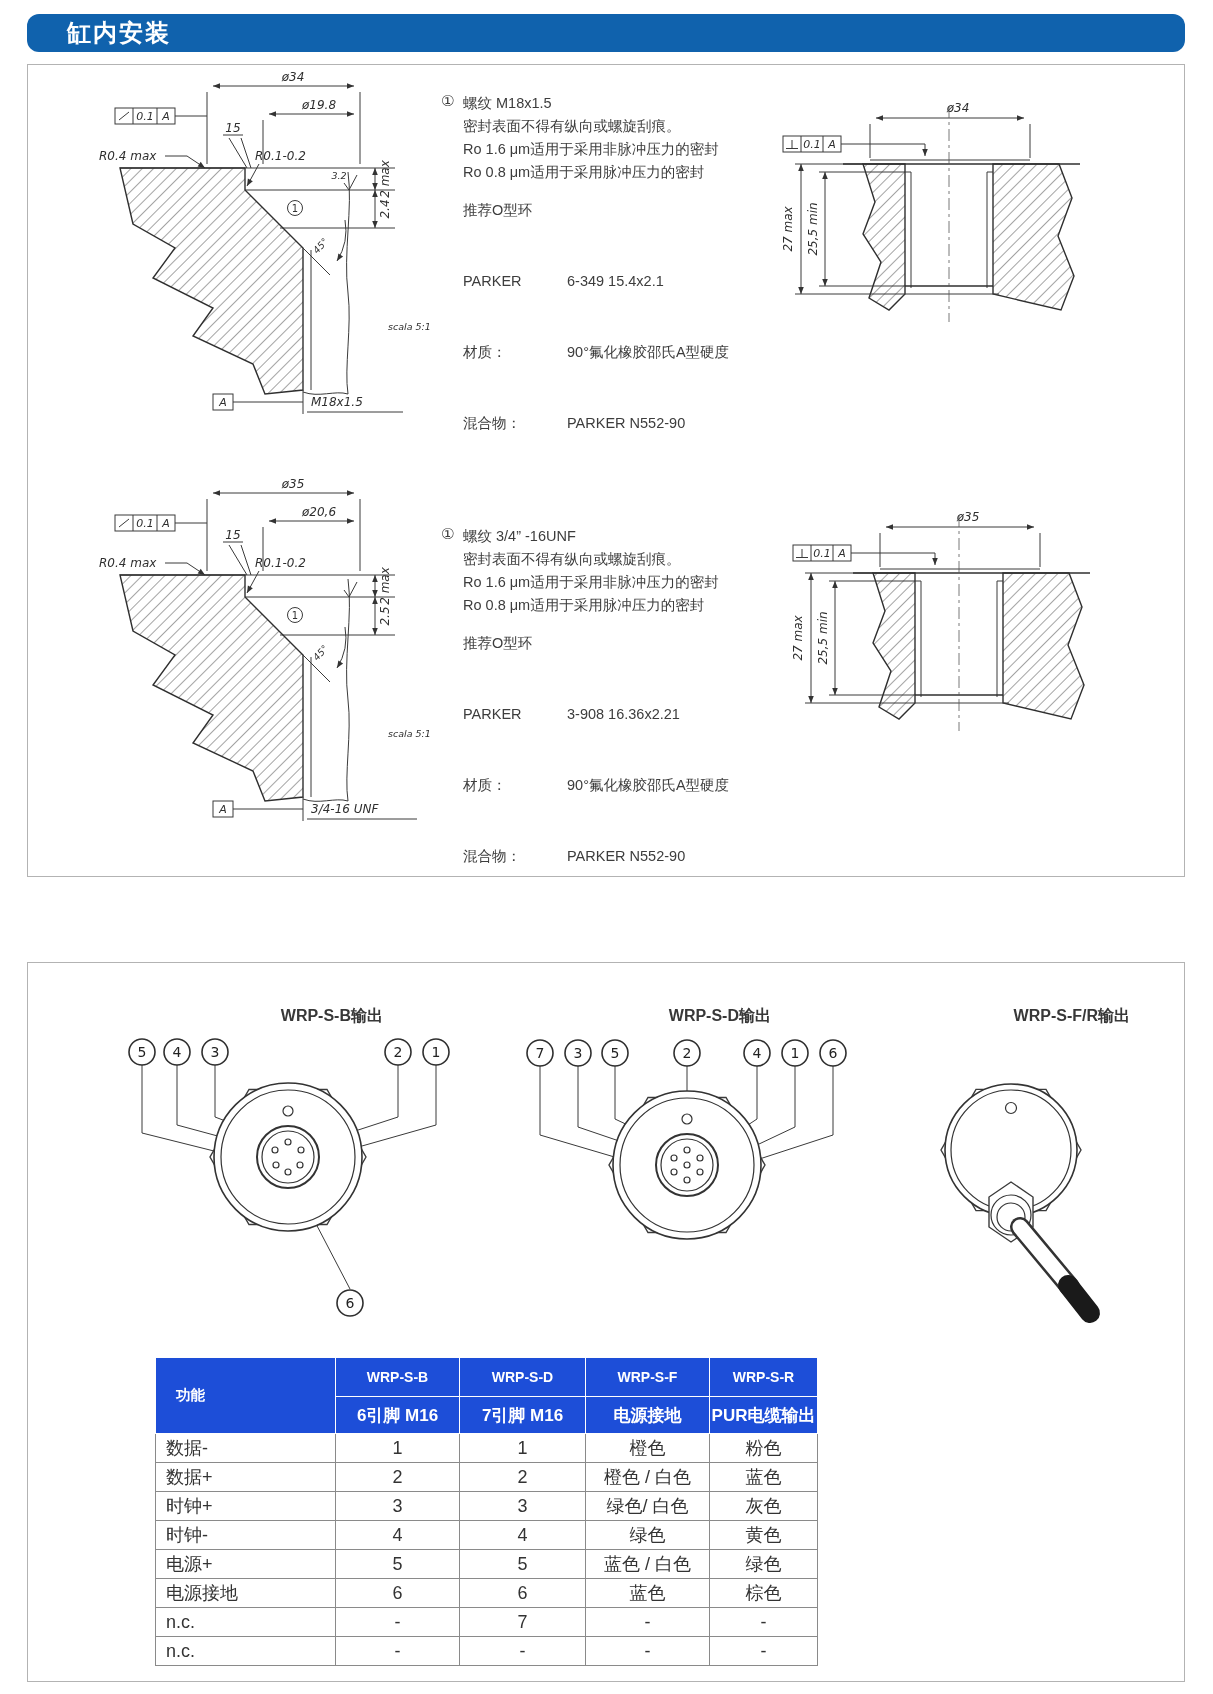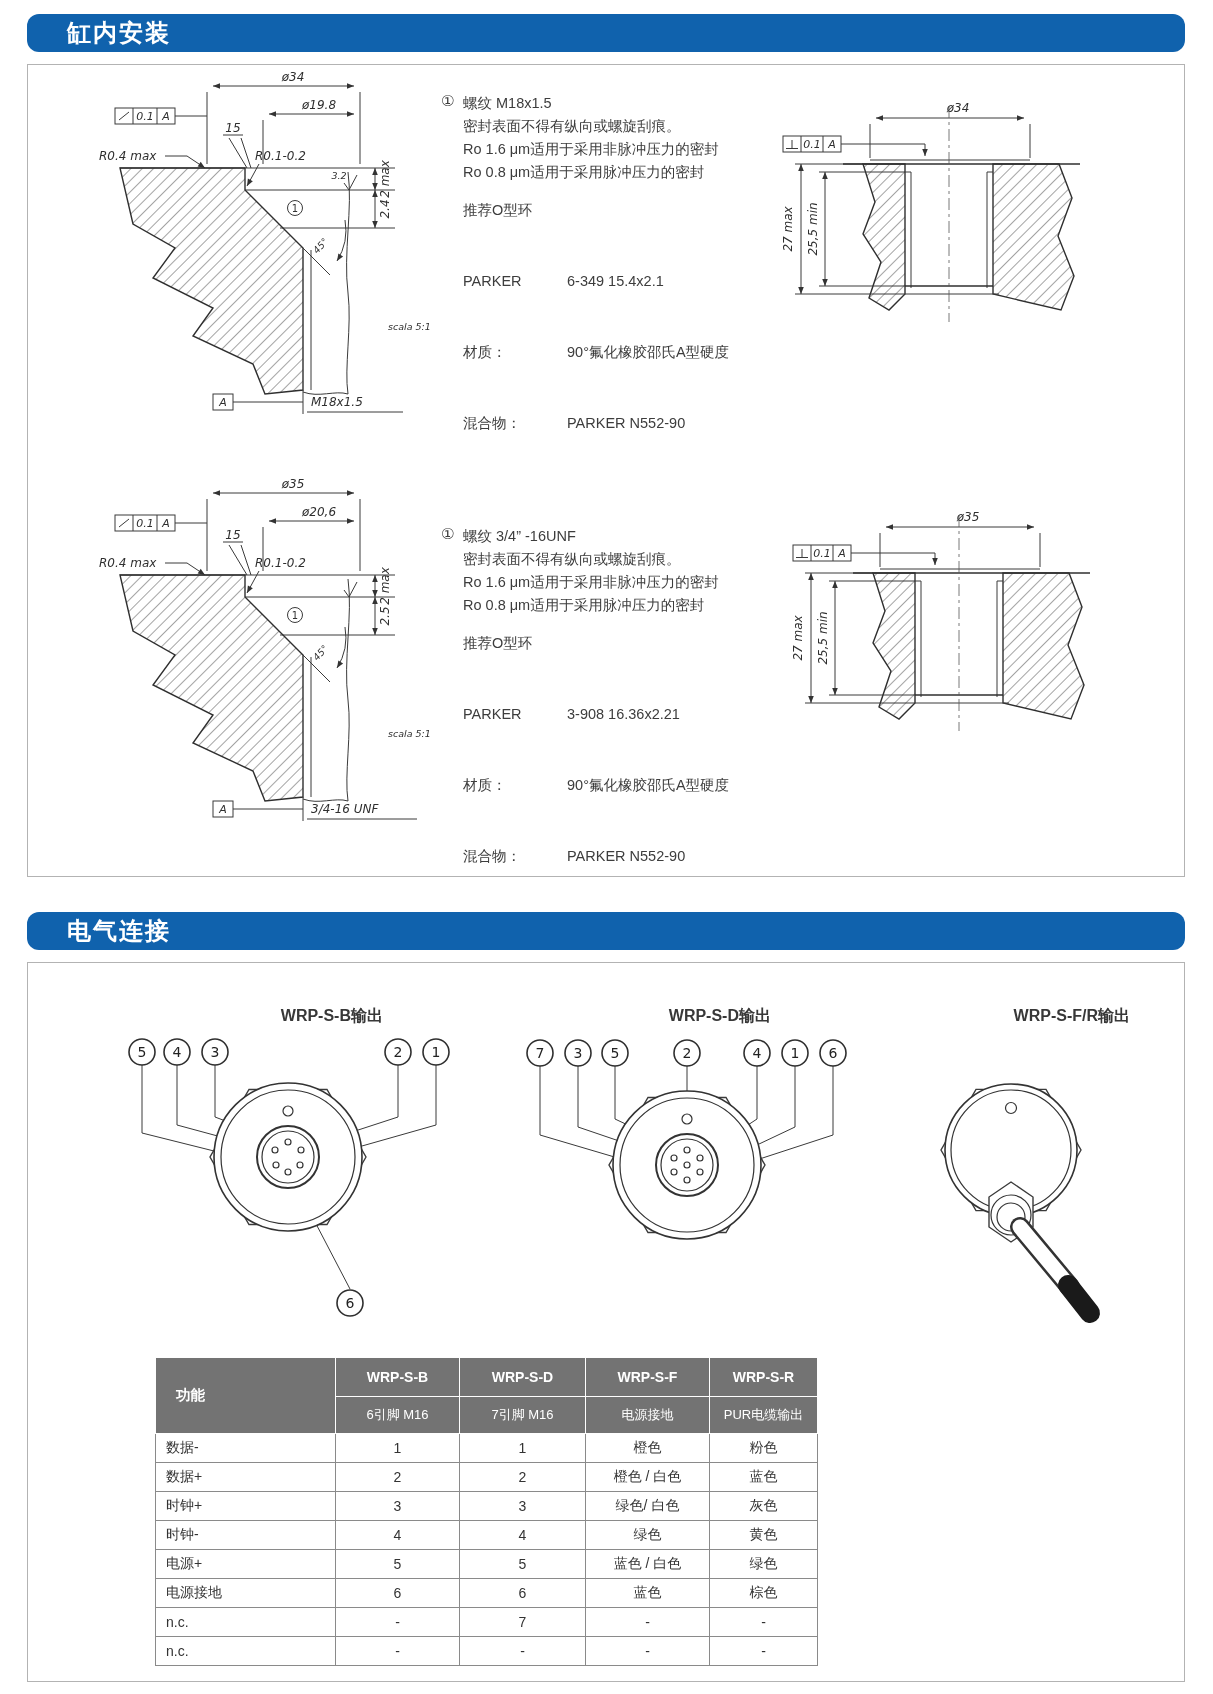--- a/index.html
+++ b/index.html
@@ -30,26 +30,26 @@
   .cl  { stroke:#555; stroke-width:0.8; stroke-dasharray:12 4 3 4; fill:none; }
   .hatched { fill:url(#hatch); stroke:#2f2f2f; stroke-width:1.4; }
   .callout { fill:#fff; stroke:#2f2f2f; stroke-width:1.6; }
   .callout-num { font-size:14px; fill:#222; text-anchor:middle; font-style:normal; }
   .body-ring { fill:#fff; stroke:#333; stroke-width:1.6; }
   .body-ring2 { fill:none; stroke:#333; stroke-width:1.2; }
   .pin { fill:#fff; stroke:#333; stroke-width:1.2; }
   
   table.pinout { position:absolute; left:155px; top:1357px; border-collapse:collapse;
                  table-layout:fixed; border:1.5px solid #5f5f5f; }
-  table.pinout th { background:#737373; color:#fff; border:1px solid #fefefe; }
+  table.pinout th { background:#1d4ed8; color:#fff; border:1px solid #fefefe; }
   table.pinout th.model { font-size:14px; font-weight:bold; height:36px; }
-  table.pinout th.sub { font-size:13px; font-weight:400; height:34px; }
+  table.pinout th.sub { font-size:17px; font-weight:700; height:34px; }
   table.pinout th.func { font-size:14.5px; font-weight:bold; text-align:left;
                          padding-left:20px; }
-  table.pinout td { border:1px solid #8a8a8a; height:26px; font-size:14px;
+  table.pinout td { border:1px solid #8a8a8a; height:26px; font-size:18px;
                     text-align:center; color:#333; background:#fff; }
   table.pinout td.fn { text-align:left; padding-left:10px; }
 </style>
 </head>
 <body>
 
 <div class="page">
 
   <svg width="0" height="0" style="position:absolute" aria-hidden="true">
     <defs>
@@ -274,23 +274,20 @@
       <line class="ln" x1="136" y1="86" x2="136" y2="202"></line>
       <line class="ln" x1="212" y1="86" x2="212" y2="202"></line>
       <line class="ln" x1="44" y1="200" x2="130" y2="200"></line>
       <line class="lnb" x1="130" y1="200" x2="218" y2="200"></line>
       <line class="ln" x1="20" y1="208" x2="124" y2="208"></line>
       <line class="ln" x1="124" y1="208" x2="224" y2="208"></line>
       <line class="cl" x1="174" y1="20" x2="174" y2="236"></line>
     </g>
   </svg>
 
-  <div class="bar" style="top:912px">
-    <span>电气连接</span>
-  </div>
 
   <div class="panel" style="top:962px;height:720px"></div>
 
   <div class="ctitle" style="left:163px;top:1006px">WRP-S-B输出</div>
   <div class="ctitle" style="left:551px;top:1006px">WRP-S-D输出</div>
   <div class="ctitle" style="left:910px;top:1006px">WRP-S-F/R输出</div>
 
   <svg class="abs" style="left:110px;top:1035px" width="350" height="290">
     <g>
       <path class="ln" d="M32,30 V98 L164,131"></path>

